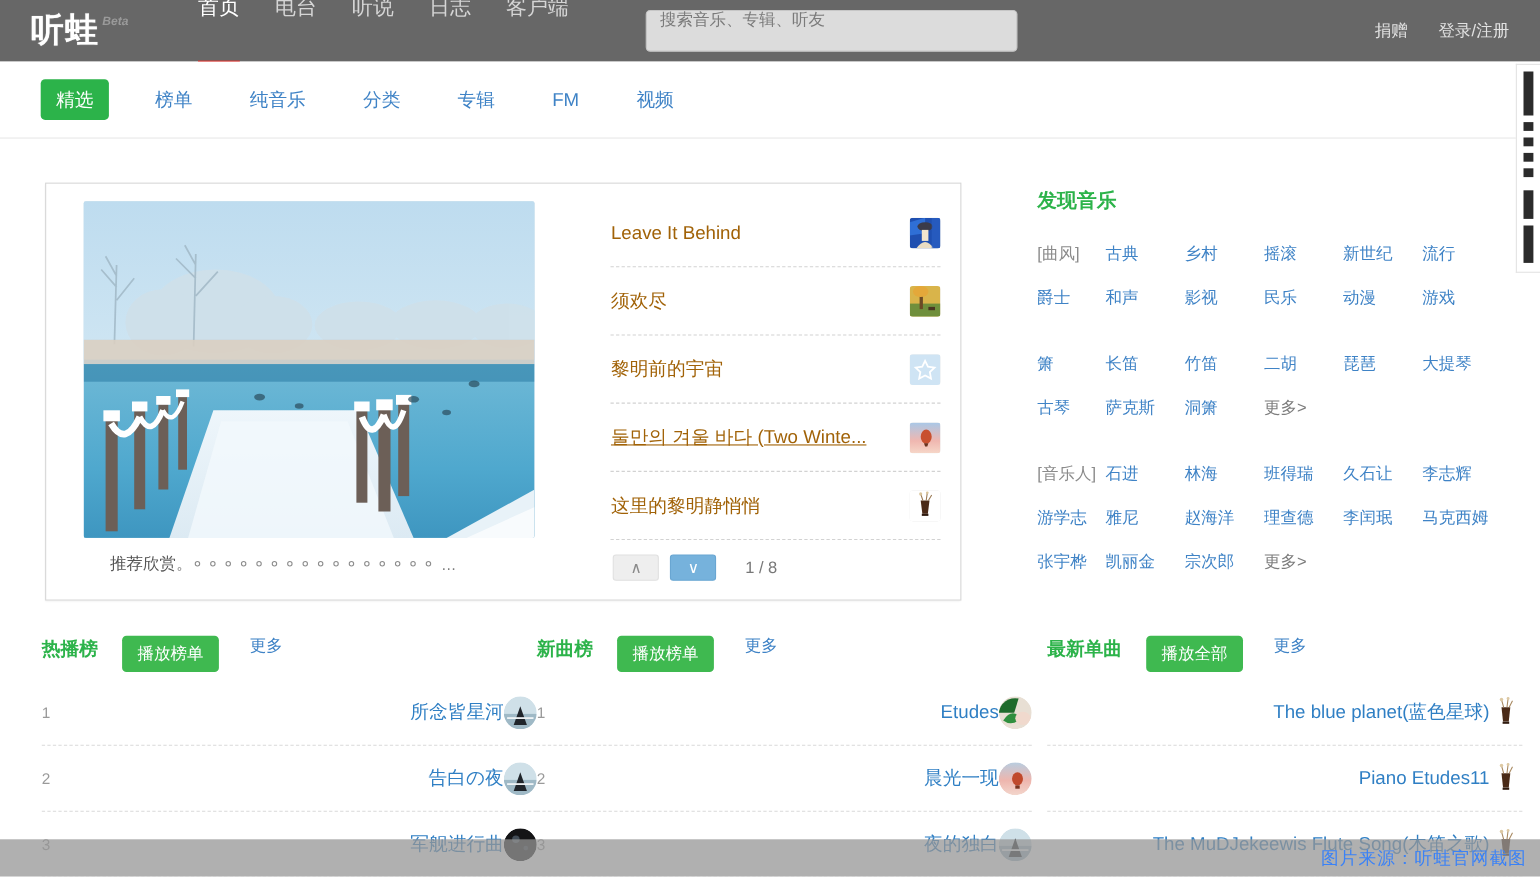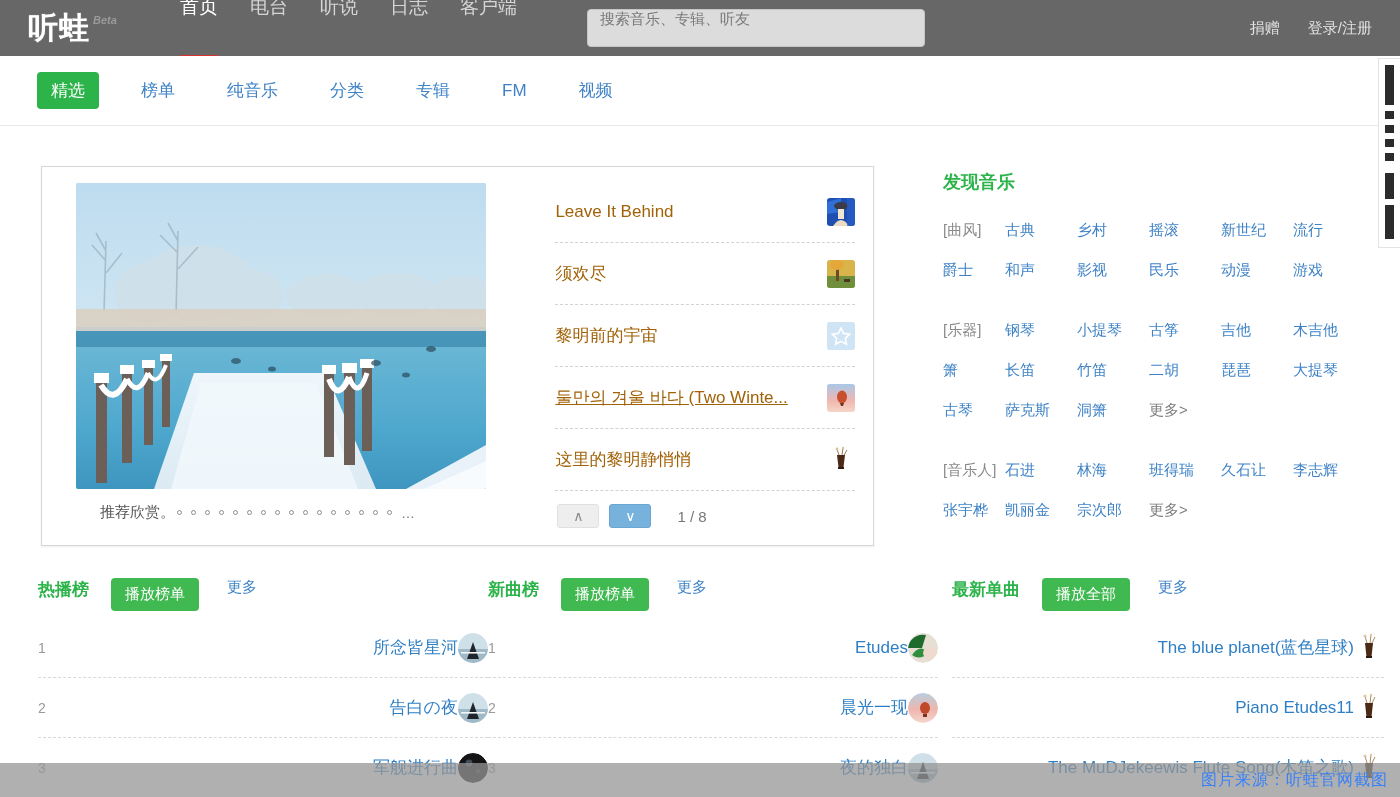--- a/index.html
+++ b/index.html
@@ -456,28 +456,20 @@
         <span class="disc-tag">民乐</span>
         <span class="disc-tag">动漫</span>
         <span class="disc-tag">游戏</span>
       </div>
     </div>
 
     <div class="gap-row"></div>
 
     <div class="disc-group">
       <div class="disc-line">
-        <span class="disc-label">[乐器]</span>
-        <span class="disc-tag">钢琴</span>
-        <span class="disc-tag">小提琴</span>
-        <span class="disc-tag">古筝</span>
-        <span class="disc-tag">吉他</span>
-        <span class="disc-tag">木吉他</span>
-      </div>
-      <div class="disc-line">
         <span class="disc-tag pad">箫</span>
         <span class="disc-tag">长笛</span>
         <span class="disc-tag">竹笛</span>
         <span class="disc-tag">二胡</span>
         <span class="disc-tag">琵琶</span>
         <span class="disc-tag">大提琴</span>
       </div>
       <div class="disc-line">
         <span class="disc-tag pad">古琴</span>
         <span class="disc-tag">萨克斯</span>
@@ -489,20 +481,28 @@
     <div class="gap-row"></div>
 
     <div class="disc-group">
       <div class="disc-line">
         <span class="disc-label">[音乐人]</span>
         <span class="disc-tag">石进</span>
         <span class="disc-tag">林海</span>
         <span class="disc-tag">班得瑞</span>
         <span class="disc-tag">久石让</span>
         <span class="disc-tag">李志辉</span>
+      </div>
+      <div class="disc-line">
+        <span class="disc-tag pad">游学志</span>
+        <span class="disc-tag">雅尼</span>
+        <span class="disc-tag">赵海洋</span>
+        <span class="disc-tag">理查德</span>
+        <span class="disc-tag">李闰珉</span>
+        <span class="disc-tag">马克西姆</span>
       </div>
       <div class="disc-line">
         <span class="disc-tag pad">张宇桦</span>
         <span class="disc-tag">凯丽金</span>
         <span class="disc-tag">宗次郎</span>
         <span class="disc-tag more">更多&gt;</span>
       </div>
     </div>
   </div>
 

